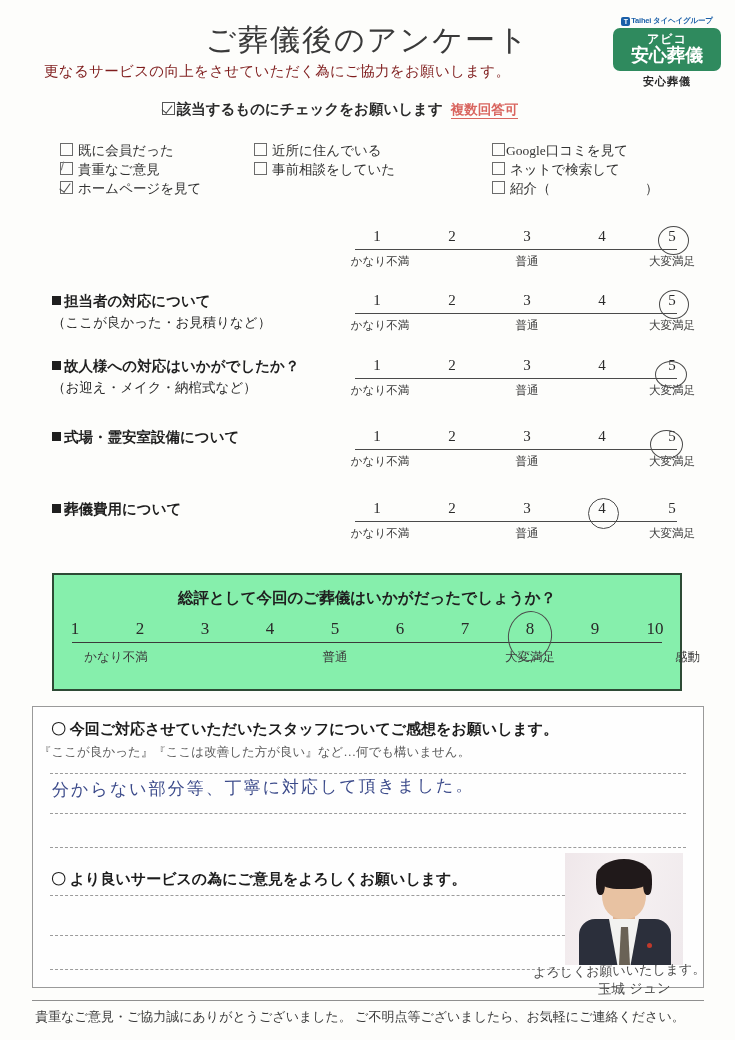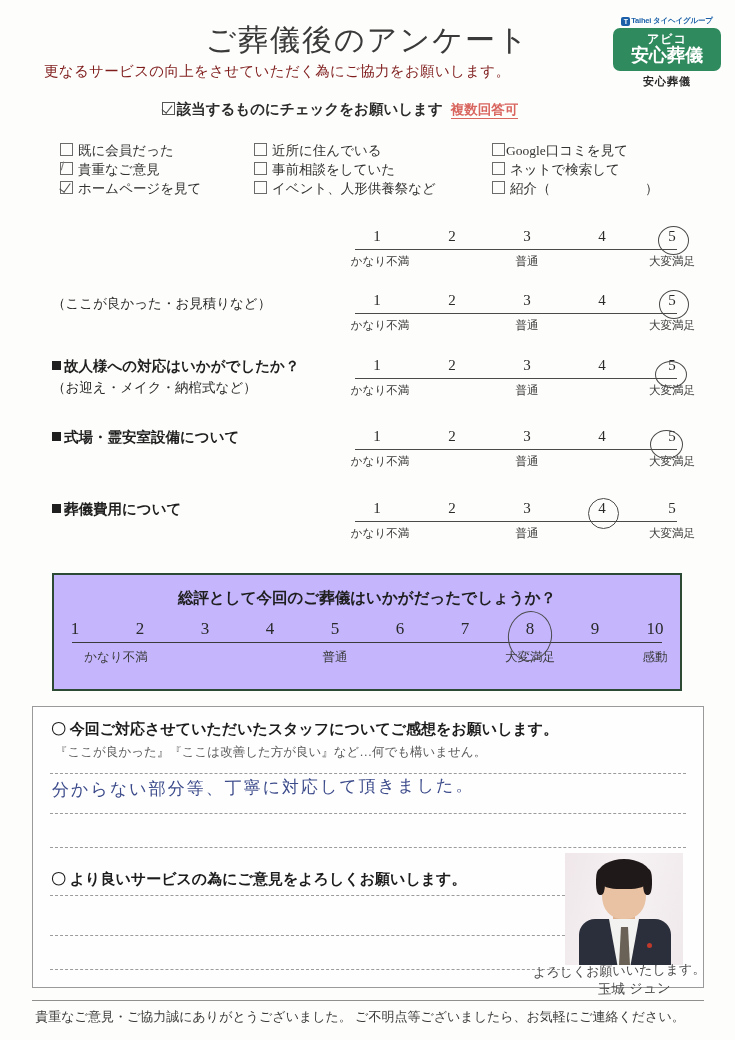--- a/index.html
+++ b/index.html
@@ -249,21 +249,21 @@
     pointer-events: none;
   }
 
   
   #overall-box {
     position: absolute;
     left: 52px; top: 573px;
     width: 630px;
     height: 118px;
     border: 2.5px solid #2d4a35;
-    background: #c4b5fd;
+    background: #86efac;
     box-sizing: border-box;
   }
   #overall-title {
     position: absolute;
     left: 0; top: 13px;
     width: 626px;
     text-align: center;
     font-size: 15.5px;
     font-weight: bold;
     color: #1f1f1f;
@@ -302,21 +302,21 @@
   #q-staff {
     position: absolute;
     left: 18px; top: 13px;
     font-size: 15px;
     font-weight: bold;
     color: #1c1c1c;
     white-space: nowrap;
   }
   #q-staff-note {
     position: absolute;
-    left: 22px; top: 37px;
+    left: 6px; top: 37px;
     font-size: 12.5px;
     color: #5a5a5a;
     white-space: nowrap;
   }
   #q-service {
     position: absolute;
     left: 18px; top: 163px;
     font-size: 15px;
     font-weight: bold;
     color: #1c1c1c;
@@ -468,21 +468,20 @@
   </div>
 
   <div id="reason-block">
     <div id="reason-grid">
       <div class="chk-item" style="left:8px;  top:2px;"><span class="box"></span><span>既に会員だった</span></div>
       <div class="chk-item" style="left:8px;  top:21px;"><span class="box tick-left"></span><span>貴重なご意見</span></div>
       <div class="chk-item" style="left:8px;  top:40px;"><span class="box checked"></span><span>ホームページを見て</span></div>
 
       <div class="chk-item" style="left:202px; top:2px;"><span class="box"></span><span>近所に住んでいる</span></div>
       <div class="chk-item" style="left:202px; top:21px;text-align:center;"><span class="box"></span><span>事前相談をしていた</span></div>
-      <div class="chk-item" style="left:202px; top:40px;"><span class="box"></span><span>イベント、人形供養祭など</span></div>
 
       <div class="chk-item" style="left:440px; top:2px;"><span class="box" style="margin-right:1px;"></span><span>Google口コミを見て</span></div>
       <div class="chk-item" style="left:440px; top:21px;"><span class="box"></span><span>ネットで検索して</span></div>
       <div class="chk-item" style="left:440px; top:40px;"><span class="box"></span><span>紹介（　　　　　　　）</span></div>
     </div>
   </div>
 
   <div class="rate-row" style="top:228px;">
     <div class="scale5">
       <div class="scale-line"></div>
@@ -493,20 +492,21 @@
       <div class="scale-num" style="left:317px;">5</div>
       <div class="scale-cap" style="left:25px;">かなり不満</div>
       <div class="scale-cap" style="left:172px;">普通</div>
       <div class="scale-cap" style="left:317px;">大変満足</div>
       <div class="circle-mark" style="left:303px; top:-2px; width:29px; height:27px;"></div>
     </div>
   </div>
 
   <div class="rate-row" style="top:292px;">
     <div class="rate-label">
+      <div class="sec-head"><span class="sq"></span><span>担当者の対応について</span></div>
       <div class="sec-sub">（ここが良かった・お見積りなど）</div>
     </div>
     <div class="scale5">
       <div class="scale-line"></div>
       <div class="scale-num" style="left:22px;">1</div>
       <div class="scale-num" style="left:97px;">2</div>
       <div class="scale-num" style="left:172px;">3</div>
       <div class="scale-num" style="left:247px;">4</div>
       <div class="scale-num" style="left:317px;">5</div>
       <div class="scale-cap" style="left:25px;">かなり不満</div>
@@ -581,21 +581,21 @@
       <div class="scale-num" style="left:198px;">4</div>
       <div class="scale-num" style="left:263px;">5</div>
       <div class="scale-num" style="left:328px;">6</div>
       <div class="scale-num" style="left:393px;">7</div>
       <div class="scale-num" style="left:458px;">8</div>
       <div class="scale-num" style="left:523px;">9</div>
       <div class="scale-num" style="left:583px;">10</div>
       <div class="scale-cap" style="left:44px;">かなり不満</div>
       <div class="scale-cap" style="left:263px;">普通</div>
       <div class="scale-cap" style="left:458px;">大変満足</div>
-      <div class="scale-cap" style="left:583px;">感動</div>
+      <div class="scale-cap" style="left:583px;text-align:right;">感動</div>
       <div class="circle-mark" style="left:436px; top:-8px; width:42px; height:48px; transform:rotate(10deg);"></div>
     </div>
   </div>
 
   <div id="comment-box">
     <div id="q-staff">〇 今回ご対応させていただいたスタッフについてご感想をお願いします。</div>
     <div id="q-staff-note">『ここが良かった』『ここは改善した方が良い』など…何でも構いません。</div>
     <div class="dashline" style="top:66px;  width:636px;"></div>
     <div class="dashline" style="top:106px; width:636px;"></div>
     <div class="dashline" style="top:140px; width:636px;"></div>

